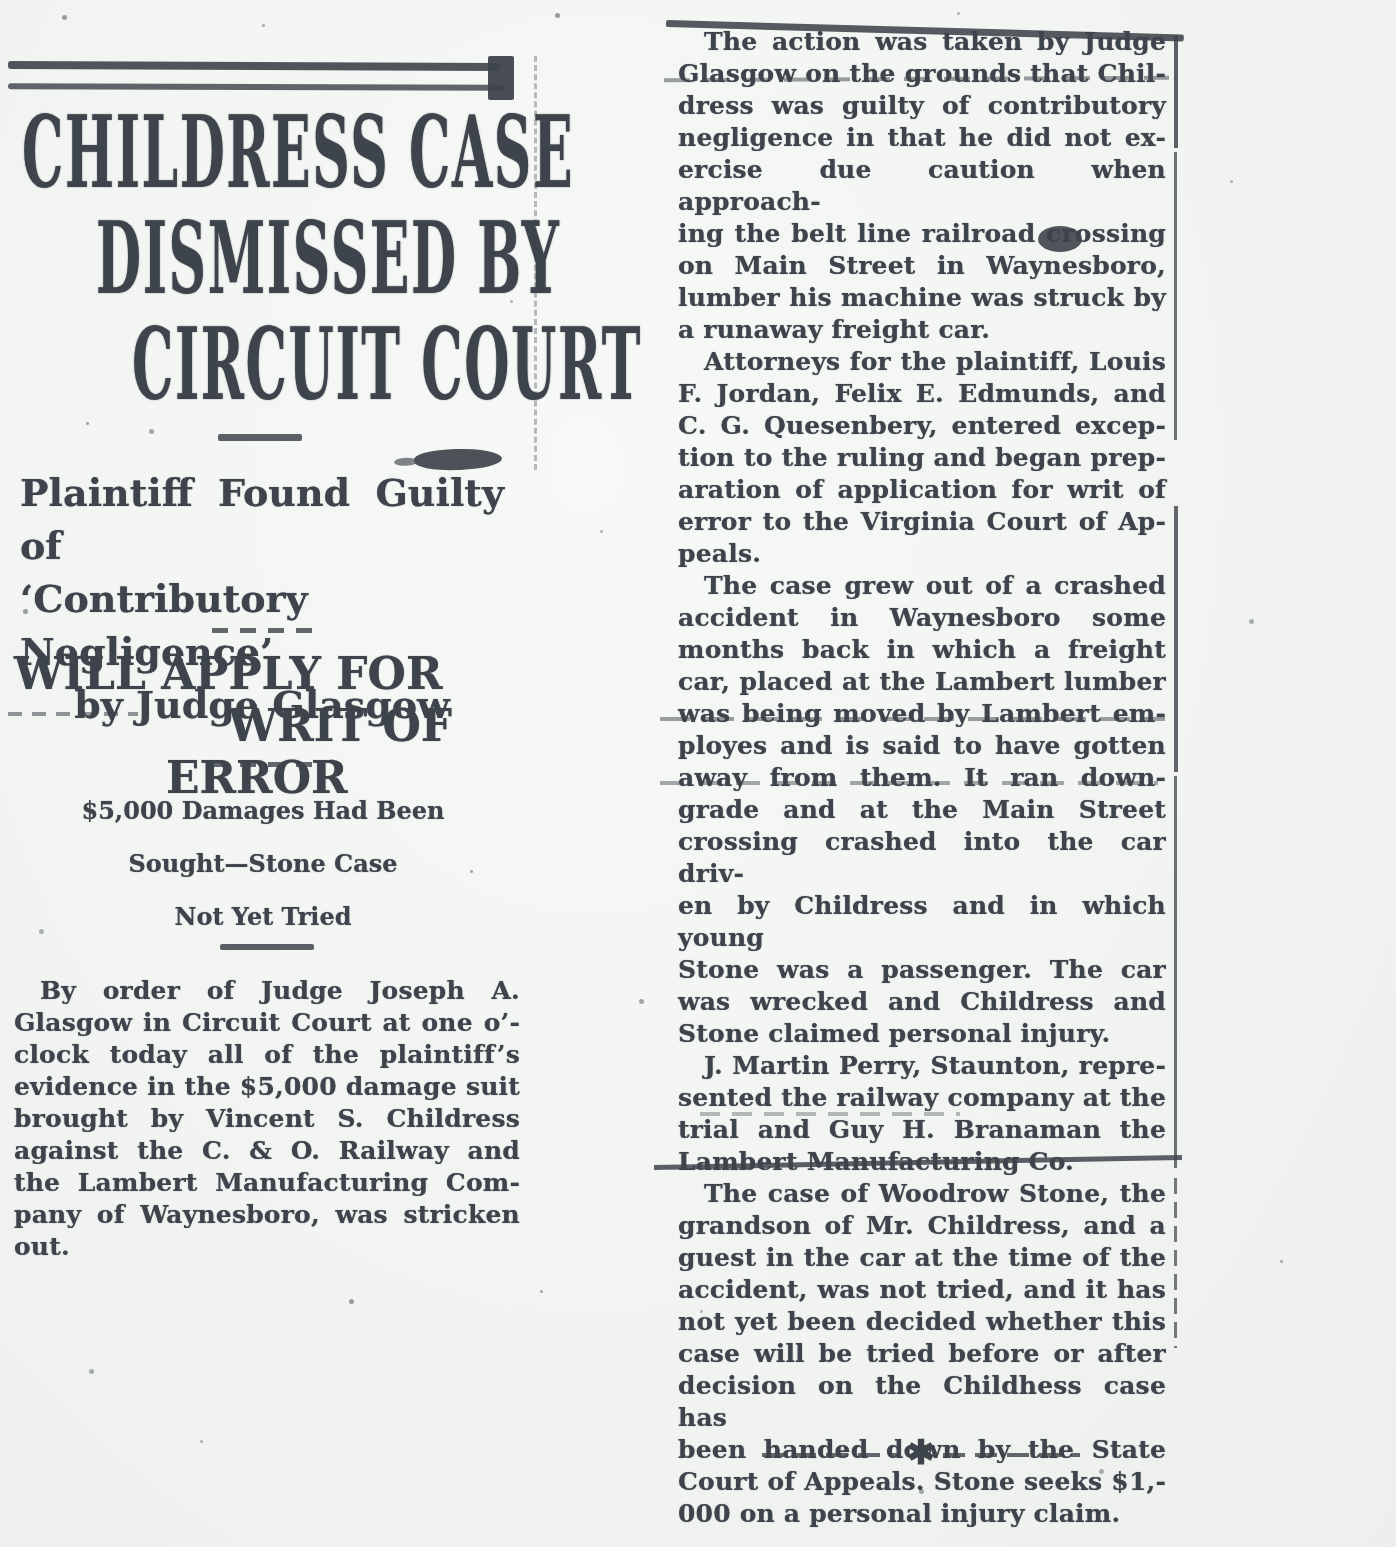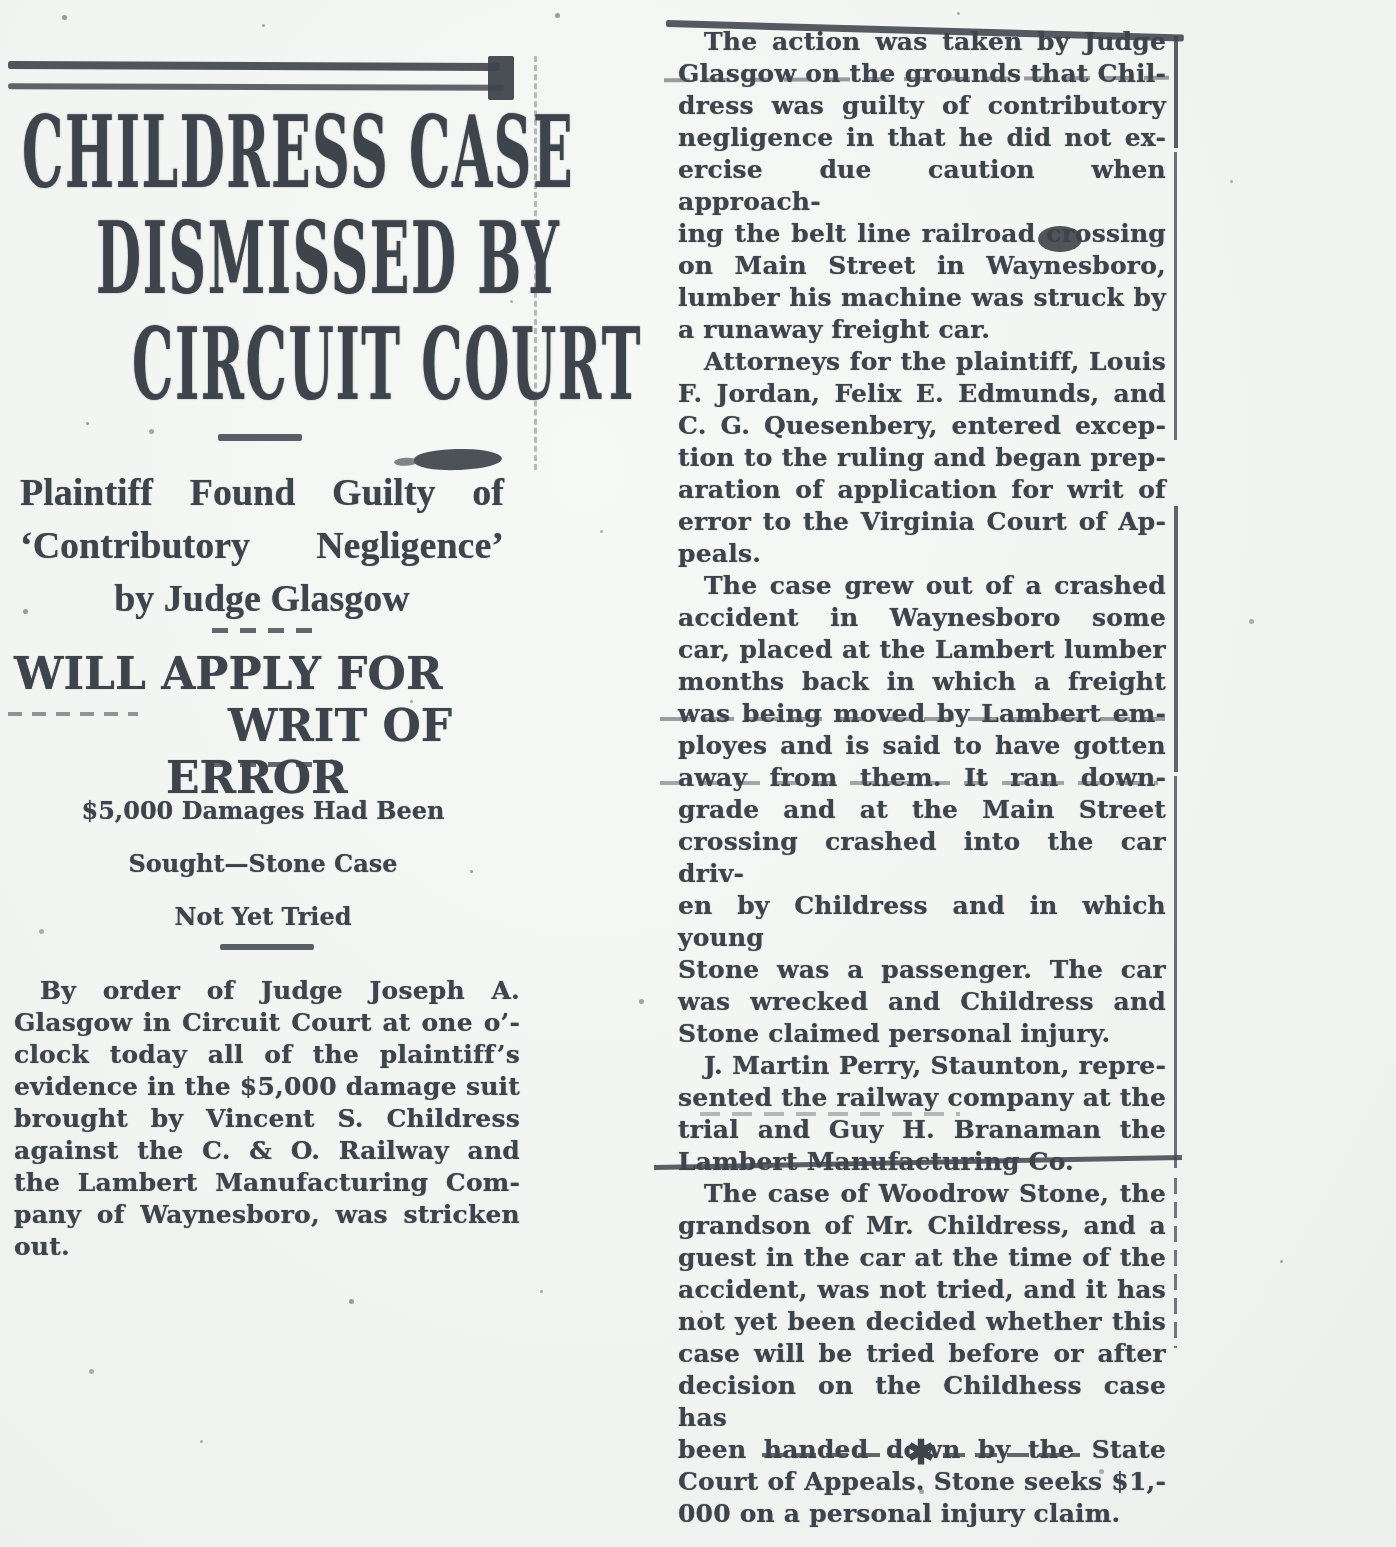--- a/index.html
+++ b/index.html
@@ -26,21 +26,21 @@
 
   .headline-line { position:absolute; font-weight:700; font-size:100px; line-height:1;
     white-space:nowrap; transform:scaleX(.52); transform-origin:left top; letter-spacing:3px;
     text-shadow:0 0 2px rgba(62,68,75,.7); }
   #hl1 { left:22px;  top:102px; }
   #hl2 { left:96px;  top:208px; }
   #hl3 { left:132px; top:314px; }
 
   .deck { position:absolute; font-weight:700; text-shadow:0 0 1px rgba(62,68,75,.7); }
   #deck-guilty  { left:12px; top:466px; width:500px; font-size:38px; line-height:53px; }
-  #deck-guilty .line { padding:0 8px;font-family:Liberation Serif, serif; }
+  #deck-guilty .line { padding:0 8px; }
   #deck-guilty .line:last-child { text-align:center; text-align-last:center; }
   #deck-writ    { left:14px; top:648px; width:500px; font-size:44px; line-height:52px; }
   #deck-writ .line { text-align:center; text-align-last:left; }
   #deck-writ .line:last-child { padding-left:152px; }
   #deck-damages { left:8px; top:784px; width:510px; font-size:24px; line-height:53px; }
   #deck-damages .line { text-align:center; text-align-last:center; }
 
   .divider { position:absolute; }
   #div1 { left:218px; top:434px; width:84px; height:7px; background:#3e444b; opacity:.85; border-radius:2px; }
   #div2 { left:212px; top:628px; width:104px; height:5px;
@@ -178,22 +178,22 @@
         <span class="line">F. Jordan, Felix E. Edmunds, and</span>
         <span class="line">C. G. Quesenbery, entered excep-</span>
         <span class="line">tion to the ruling and began prep-</span>
         <span class="line">aration of application for writ of</span>
         <span class="line">error to the Virginia Court of Ap-</span>
         <span class="line">peals.</span>
       </p>
     <p class="para">
         <span class="line">The case grew out of a crashed</span>
         <span class="line">accident in Waynesboro some</span>
+        <span class="line">months back in which a freight</span>
         <span class="line">car, placed at the Lambert lumber</span>
-        <span class="line">months back in which a freight</span>
         <span class="line">was being moved by Lambert em-</span>
         <span class="line">ployes and is said to have gotten</span>
         <span class="line">away from them. It ran down-</span>
         <span class="line">grade and at the Main Street</span>
         <span class="line">crossing crashed into the car driv-</span>
         <span class="line">en by Childress and in which young</span>
         <span class="line">Stone was a passenger. The car</span>
         <span class="line">was wrecked and Childress and</span>
         <span class="line">Stone claimed personal injury.</span>
       </p>

